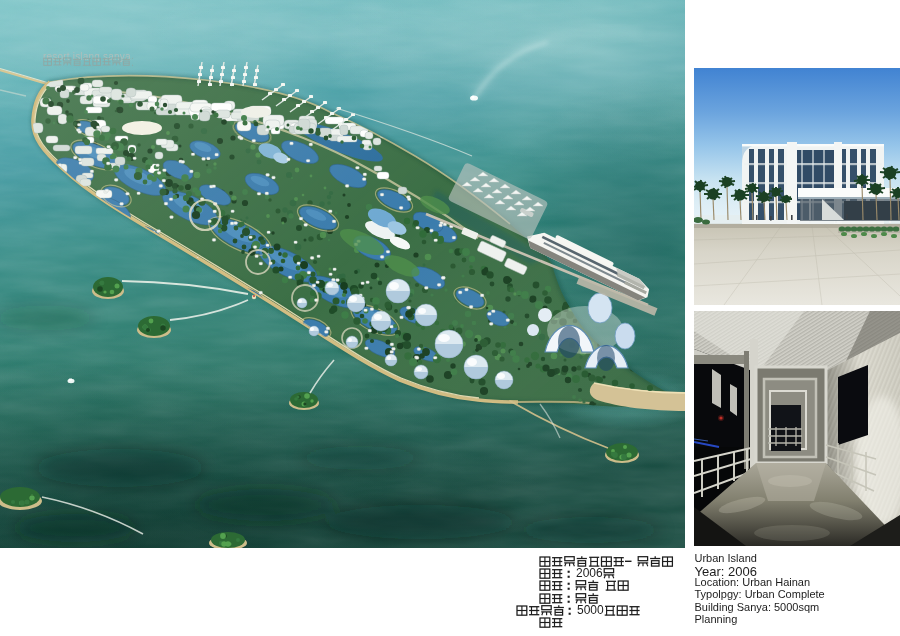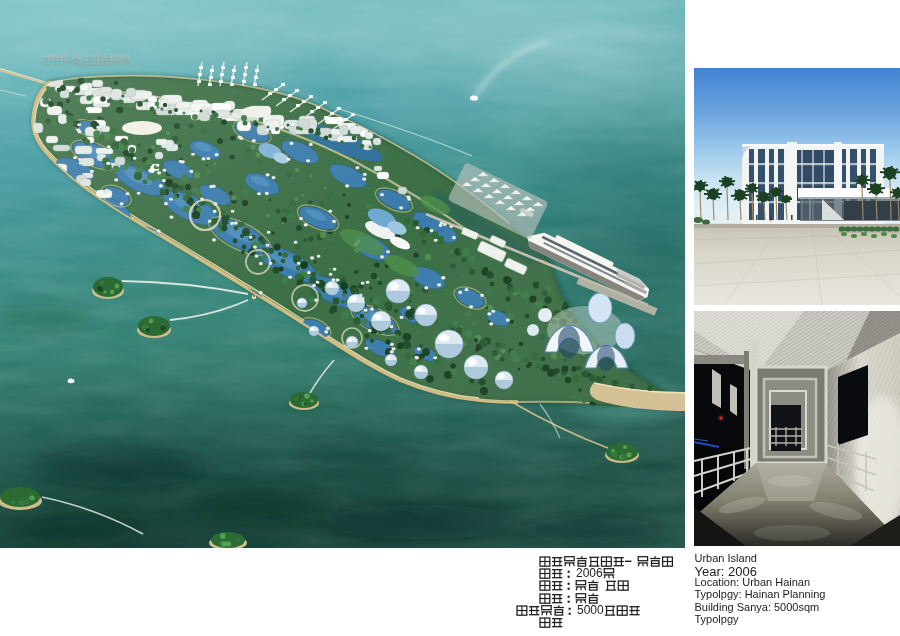--- a/index.html
+++ b/index.html
@@ -1729,14 +1729,14 @@
       <use href="#cjA" x="100.3" y="0.5" stroke="#1c1c1c" fill="#1c1c1c"></use>
       <use href="#cjB" x="112.6" y="0.5" stroke="#1c1c1c" fill="#1c1c1c"></use>
     </svg></div>
 <div class="ab" style="left:539px;top:615.4px;width:170px;height:13px"><svg width="170" height="13">
       <use href="#cjA" x="0.0" y="0.5" stroke="#1c1c1c" fill="#1c1c1c"></use>
       <use href="#cjB" x="12.3" y="0.5" stroke="#1c1c1c" fill="#1c1c1c"></use>
     </svg></div>
 <div class="ab" style="left:694.5px;top:551.5px;font-size:11px;color:#1c1c1c">Urban Island</div>
 <div class="ab" style="left:694.5px;top:563.8px;font-size:13px;color:#1c1c1c">Year: 2006</div>
 <div class="ab" style="left:694.5px;top:576.1px;font-size:11px;color:#1c1c1c">Location: Urban Hainan</div>
-<div class="ab" style="left:694.5px;top:588.4px;font-size:11px;color:#1c1c1c">Typolpgy: Hainan Planning</div>
+<div class="ab" style="left:694.5px;top:588.4px;font-size:11px;color:#1c1c1c">Typolpgy: Urban Complete</div>
 <div class="ab" style="left:694.5px;top:600.7px;font-size:11px;color:#1c1c1c">Building Sanya: 5000sqm</div>
-<div class="ab" style="left:694.5px;top:613.0px;font-size:11px;color:#1c1c1c">Typolpgy</div>
+<div class="ab" style="left:694.5px;top:613.0px;font-size:11px;color:#1c1c1c">Planning</div>
 </body></html>

